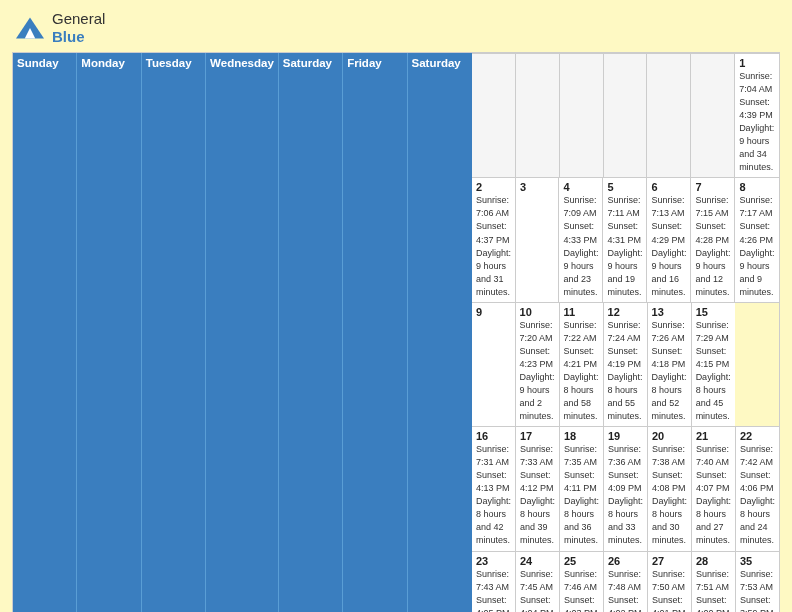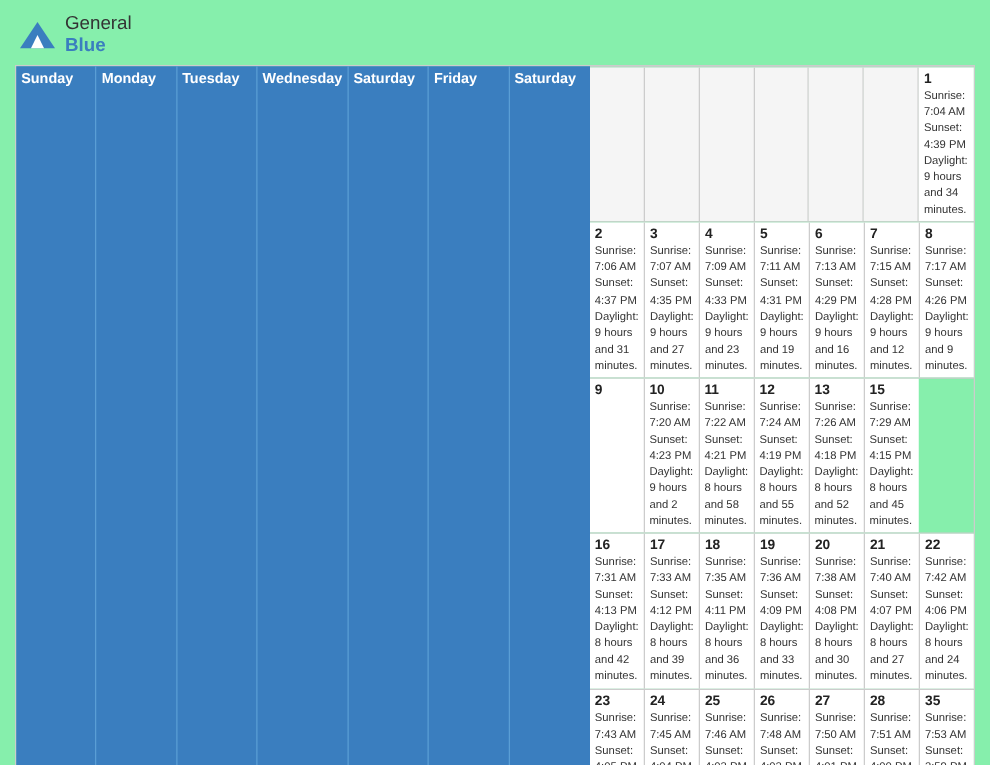--- a/index.html
+++ b/index.html
@@ -6,21 +6,21 @@
     body {
       font-family: Arial, sans-serif;
       background: #fff;
       width: 792px;
       height: 612px;
       overflow: hidden;
     }
     .page {
       width: 792px;
       height: 612px;
-      background: #86efac;
+      background: #fef9c3;
       display: flex;
       flex-direction: column;
       padding: 10px 12px 8px 12px;
     }
     .header {
       display: flex;
       justify-content: space-between;
       align-items: flex-start;
       margin-bottom: 6px;
     }
@@ -149,24 +149,20 @@
         <div class="cal-row">
           <div class="cal-cell">
             <div class="day-num">2</div>
             <div class="sun-info">Sunrise: 7:06 AM
 Sunset: 4:37 PM
 Daylight: 9 hours
 and 31 minutes.</div>
           </div>
           <div class="cal-cell">
             <div class="day-num">3</div>
-            <div class="sun-info">Sunrise: 7:07 AM
-Sunset: 4:35 PM
-Daylight: 9 hours
-and 27 minutes.</div>
           </div>
           <div class="cal-cell">
             <div class="day-num">4</div>
             <div class="sun-info">Sunrise: 7:09 AM
 Sunset: 4:33 PM
 Daylight: 9 hours
 and 23 minutes.</div>
           </div>
           <div class="cal-cell">
             <div class="day-num">5</div>

